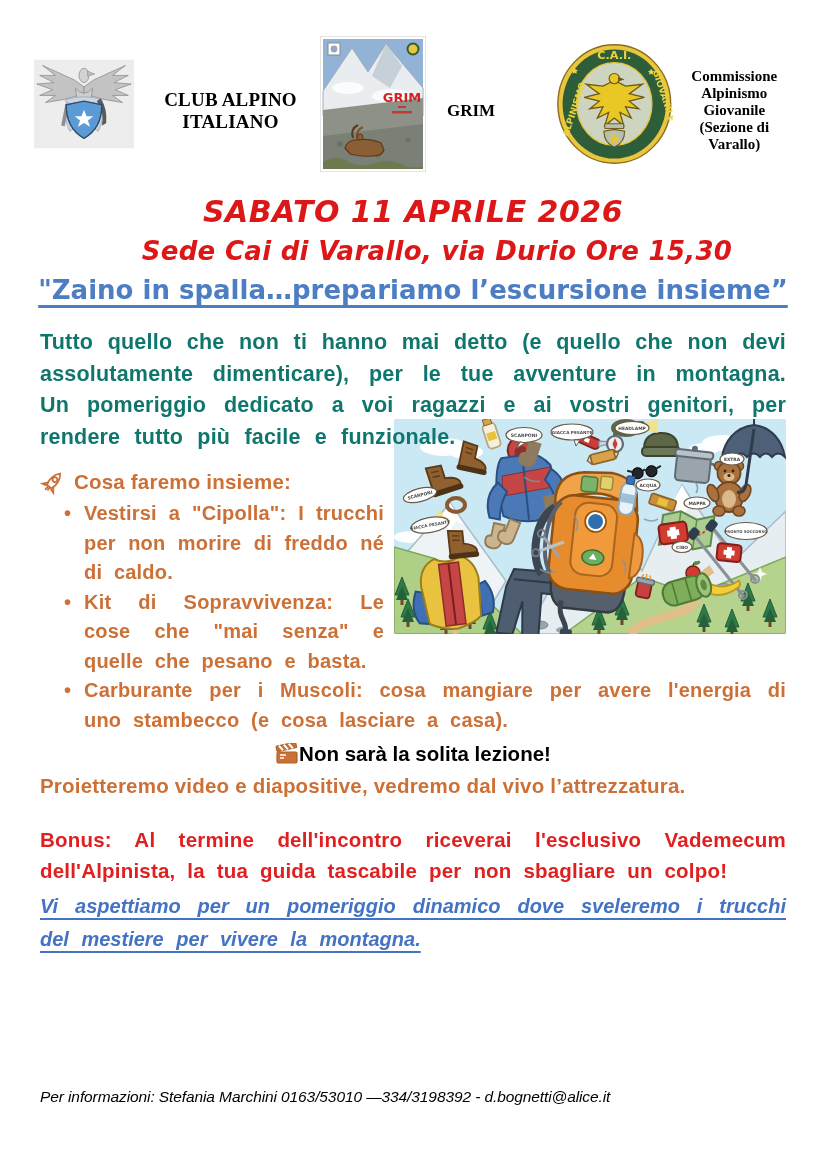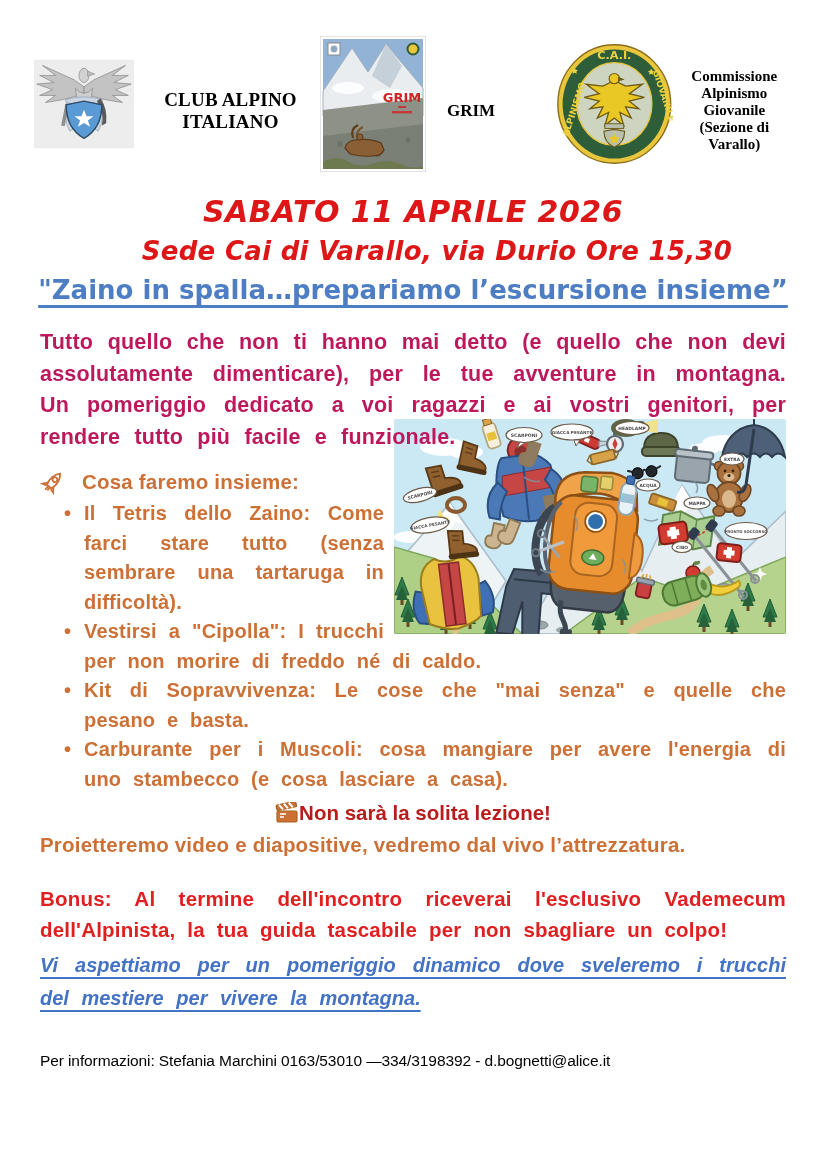--- a/index.html
+++ b/index.html
@@ -32,64 +32,65 @@
     color:#dd1717; font-size:26px; font-weight:bold; font-style:italic;
     font-family:"DejaVu Sans",sans-serif; margin-top:7px; letter-spacing:.3px;padding-left:48px;
   }
   .t-theme {
     color:#4d7ec3; font-size:26px; font-weight:bold;
     font-family:"DejaVu Sans",sans-serif; margin-top:9px; white-space:nowrap;
     text-decoration:underline; text-decoration-thickness:2.5px; text-underline-offset:6px;
   }
   
   .intro {
-    margin:22px 40px 0 40px; color:#be185d; font-size:21.5px; font-weight:600;
+    margin:22px 40px 0 40px; color:#0f766e; font-size:21.5px; font-weight:600;
     line-height:31.5px; text-align:justify; word-spacing:8px; letter-spacing:.2px;
   }
   
   .agenda { margin:14px 40px 0 40px; color:#cc7036; }
   .illu-float {
     float:right; width:392px; height:215px; margin:-48px 0 6px 10px;
   }
   .illu-float svg { display:block; width:100%; height:100%; border-radius:2px; }
   .agenda-heading {
     font-size:20.5px; font-weight:bold; line-height:30px; letter-spacing:.2px;
-    display:flex; align-items:center; gap:16px;
+    display:flex; align-items:center; gap:8px;
   }
   .agenda ul { list-style:none; margin-top:2px; }
   .agenda li {
     position:relative; padding-left:44px; font-size:20px; font-weight:bold;
     line-height:29.5px; text-align:justify; word-spacing:6px; letter-spacing:.2px;
   }
   .agenda li::before {
     content:"•"; position:absolute; left:24px; top:0; font-size:20px;
   }
   
   .lesson-line {
-    margin-top:4px; text-align:center; color:#b91c1c; font-size:20.5px; font-weight:bold;
+    margin-top:4px; text-align:center; color:#000000; font-size:20.5px; font-weight:bold;
     line-height:30px; display:flex; justify-content:center; align-items:center; 
   }
   .projection-line {
     margin:2px 40px 0 40px; color:#cc7036; font-size:20.5px; font-weight:bold;
     line-height:29px; letter-spacing:.2px;
   }
   
   .bonus {
     margin:24px 40px 0 40px; color:#e02020; font-size:20.5px; font-weight:600;
     line-height:31px; text-align:justify; word-spacing:6px; letter-spacing:.2px;
   }
   .closing {
     margin:4px 40px 12px 40px; color:#4472c4; font-size:20px; font-weight:bold; font-style:italic;
     line-height:33px; text-align:justify; word-spacing:7px;
     text-decoration:underline; text-decoration-thickness:2px; text-underline-offset:5px;
   }
   
   .footer {
-    position:absolute; left:40px; top:1052px; color:#000; font-size:15.5px;
+    position:absolute; left:40px; top:1088px; color:#000; font-size:15.5px;
     letter-spacing:-.1px;
+    font-style:italic;
   }
   .icon-inline { flex:0 0 auto; }
 </style>
 </head>
 <body>
 
 <div class="page">
 
   <div class="logos">
 
@@ -495,21 +496,20 @@
           <path d="M13 2 C17 6 18 13 16 19 L10 19 C8 13 9 6 13 2 Z" fill="#ffffff"></path>
           <circle cx="13" cy="10" r="2.4" fill="#ffffff"></circle>
           <path d="M10 16 L6 21 L10 20 M16 16 L20 21 L16 20"></path>
           <path d="M12 19 L12 24 M14 19 L14 23"></path>
         </g>
       </svg>
       <span>Cosa faremo insieme:</span>
     </div>
 
     <ul>
-      <li>Il Tetris dello Zaino: Come farci stare tutto (senza sembrare una tartaruga in difficoltà).</li>
       <li>Vestirsi a "Cipolla": I trucchi per non morire di freddo né di caldo.</li>
       <li>Kit di Sopravvivenza: Le cose che "mai senza" e quelle che pesano e basta.</li>
       <li>Carburante per i Muscoli: cosa mangiare per avere l'energia di uno stambecco (e cosa lasciare a casa).</li>
     </ul>
   </div>
 
   <div class="lesson-line">
     <svg class="icon-inline" width="24" height="22" viewBox="0 0 24 22">
       <g stroke="#a86420" stroke-width="1.2">
         <rect x="2" y="9" width="20" height="11" rx="1.5" fill="#cc7036"></rect>

